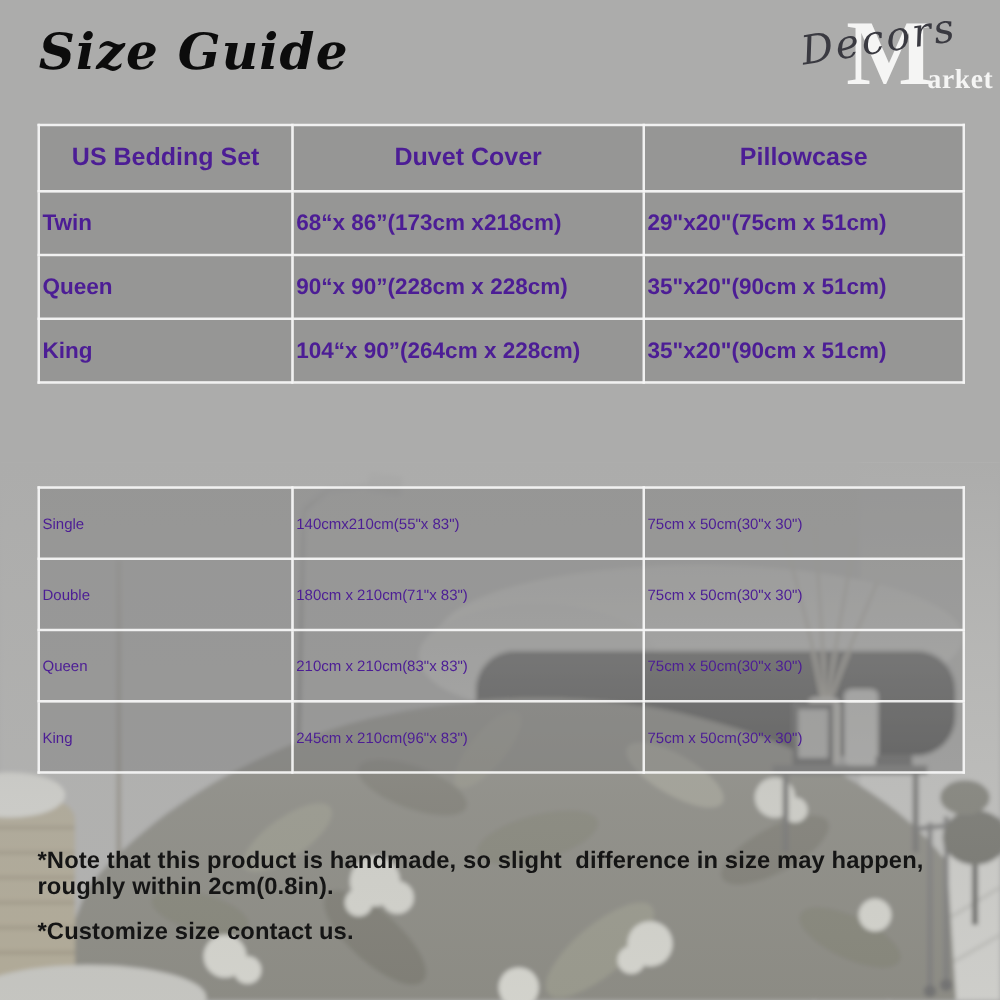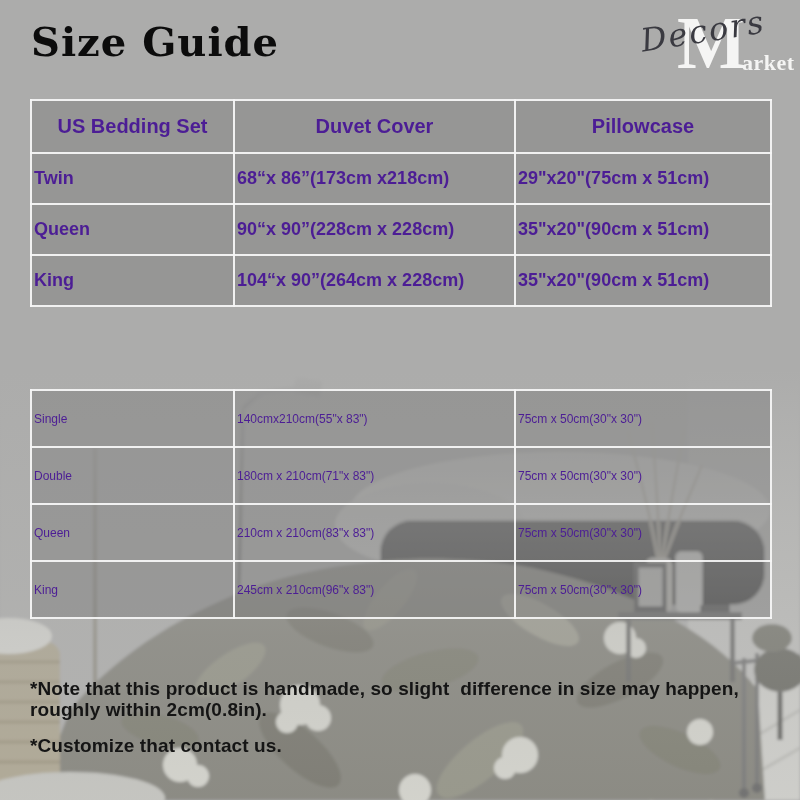--- a/index.html
+++ b/index.html
@@ -16,21 +16,21 @@
       rgba(172,172,171,1) 0%,
       rgba(172,172,171,0.90) 9%,
       rgba(172,172,171,0.66) 34%,
       rgba(172,172,171,0.44) 62%,
       rgba(172,172,171,0.30) 100%);
   }
   
   .page-title{
     position:absolute; left:31px; top:18px;
     font-family:"DejaVu Serif", serif; font-weight:700;
-    font-size:40px; letter-spacing:1px; color:#0c0c0c;
+    font-size:40px; letter-spacing:1px; color:#0c0c0c;font-style:italic;
   }
   
   .logo{position:absolute; left:645px; top:6px; width:155px; height:90px;}
   .logo .initial{
     position:absolute; left:32px; top:0px;
     font-family:"Liberation Serif", serif; font-weight:700;
     font-size:74px; line-height:1; color:#f5f5f4;
   }
   .logo .script{
     position:absolute; left:-4px; top:16px;
@@ -228,16 +228,16 @@
       <tr>
         <td>King</td>
         <td>245cm x 210cm(96"x 83")</td>
         <td>75cm x 50cm(30"x 30")</td>
       </tr>
     </tbody>
   </table>
 
   <div class="notes">
     <p class="note">*Note that this product is handmade, so slight  difference in size may happen, roughly within 2cm(0.8in).</p>
-    <p class="note">*Customize that contact us.</p>
+    <p class="note">*Customize size contact us.</p>
   </div>
 
 </div>
 
 </body></html>

